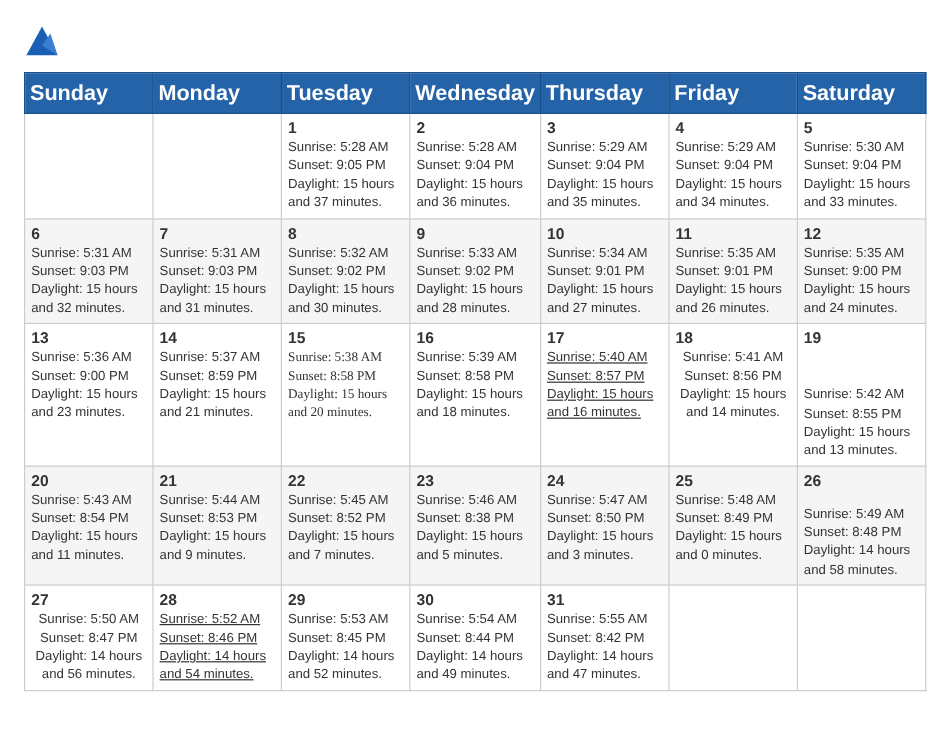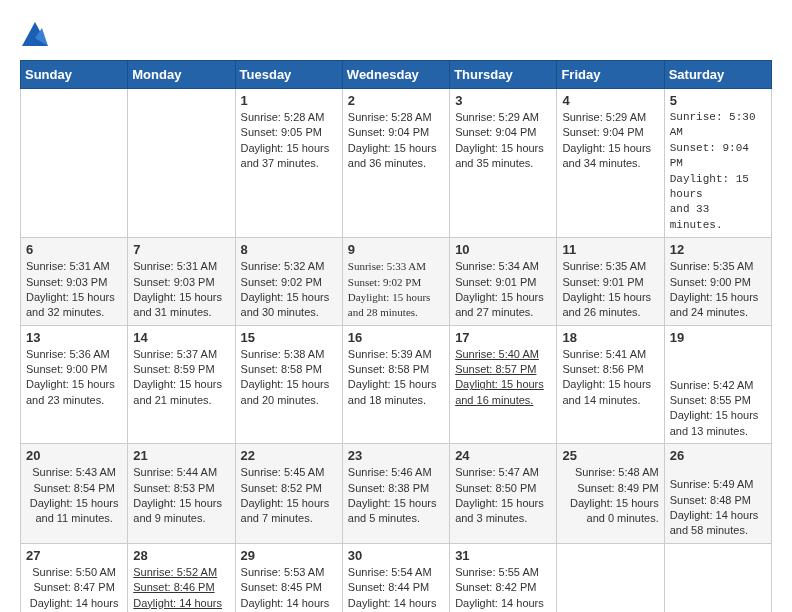--- a/index.html
+++ b/index.html
@@ -53,21 +53,21 @@
       color: #555;
     }
     .calendar-table {
       width: 100%;
       border-collapse: collapse;
       border: 1px solid #ccc;
     }
     .calendar-table th {
       background-color: #2563a8;
       color: #fff;
-      font-size: 13px;
+      font-size: 18px;
       padding: 6px 4px;
       text-align: left;
       border: 1px solid #1a4f8a;
     }
     .calendar-table td {
       vertical-align: top;
       border: 1px solid #ccc;
       padding: 4px 5px;
       width: calc(100% / 7);
       min-height: 90px;
@@ -152,21 +152,21 @@
         </td>
         <td>
           <span class="day-number">4</span>
           <div class="day-info" style="white-space: pre-line;">Sunrise: 5:29 AM
 Sunset: 9:04 PM
 Daylight: 15 hours
 and 34 minutes.</div>
         </td>
         <td>
           <span class="day-number">5</span>
-          <div class="day-info" style="white-space: pre-line; font-family: Liberation Mono, monospace;">Sunrise: 5:30 AM
+          <div class="day-info" style="white-space: pre-line;">Sunrise: 5:30 AM
 Sunset: 9:04 PM
 Daylight: 15 hours
 and 33 minutes.</div>
         </td>
       </tr>
       <tr>
         <td>
           <span class="day-number">6</span>
           <div class="day-info" style="white-space: pre-line;">Sunrise: 5:31 AM
 Sunset: 9:03 PM
@@ -182,21 +182,21 @@
         </td>
         <td>
           <span class="day-number">8</span>
           <div class="day-info" style="white-space: pre-line;">Sunrise: 5:32 AM
 Sunset: 9:02 PM
 Daylight: 15 hours
 and 30 minutes.</div>
         </td>
         <td>
           <span class="day-number">9</span>
-          <div class="day-info" style="white-space: pre-line; font-family: Liberation Serif, serif;">Sunrise: 5:33 AM
+          <div class="day-info" style="white-space: pre-line;">Sunrise: 5:33 AM
 Sunset: 9:02 PM
 Daylight: 15 hours
 and 28 minutes.</div>
         </td>
         <td>
           <span class="day-number">10</span>
           <div class="day-info" style="white-space: pre-line;">Sunrise: 5:34 AM
 Sunset: 9:01 PM
 Daylight: 15 hours
 and 27 minutes.</div>
@@ -226,58 +226,58 @@
         </td>
         <td>
           <span class="day-number">14</span>
           <div class="day-info" style="white-space: pre-line;">Sunrise: 5:37 AM
 Sunset: 8:59 PM
 Daylight: 15 hours
 and 21 minutes.</div>
         </td>
         <td>
           <span class="day-number">15</span>
-          <div class="day-info" style="white-space: pre-line;">Sunrise: 5:38 AM
+          <div class="day-info" style="white-space: pre-line; font-family: Liberation Serif, serif;">Sunrise: 5:38 AM
 Sunset: 8:58 PM
 Daylight: 15 hours
 and 20 minutes.</div>
         </td>
         <td>
           <span class="day-number">16</span>
           <div class="day-info" style="white-space: pre-line;">Sunrise: 5:39 AM
 Sunset: 8:58 PM
 Daylight: 15 hours
 and 18 minutes.</div>
         </td>
         <td>
           <span class="day-number">17</span>
           <div class="day-info" style="white-space: pre-line; text-decoration: underline;">Sunrise: 5:40 AM
 Sunset: 8:57 PM
 Daylight: 15 hours
 and 16 minutes.</div>
         </td>
         <td>
           <span class="day-number">18</span>
-          <div class="day-info" style="white-space: pre-line;">Sunrise: 5:41 AM
+          <div class="day-info" style="white-space: pre-line; text-align: center;">Sunrise: 5:41 AM
 Sunset: 8:56 PM
 Daylight: 15 hours
 and 14 minutes.</div>
         </td>
         <td>
           <span class="day-number">19</span>
           <div class="day-info" style="white-space: pre-line; margin-top: 33px;">Sunrise: 5:42 AM
 Sunset: 8:55 PM
 Daylight: 15 hours
 and 13 minutes.</div>
         </td>
       </tr>
       <tr>
         <td>
           <span class="day-number">20</span>
-          <div class="day-info" style="white-space: pre-line; text-align: center;">Sunrise: 5:43 AM
+          <div class="day-info" style="white-space: pre-line;">Sunrise: 5:43 AM
 Sunset: 8:54 PM
 Daylight: 15 hours
 and 11 minutes.</div>
         </td>
         <td>
           <span class="day-number">21</span>
           <div class="day-info" style="white-space: pre-line;">Sunrise: 5:44 AM
 Sunset: 8:53 PM
 Daylight: 15 hours
 and 9 minutes.</div>
@@ -298,21 +298,21 @@
         </td>
         <td>
           <span class="day-number">24</span>
           <div class="day-info" style="white-space: pre-line;">Sunrise: 5:47 AM
 Sunset: 8:50 PM
 Daylight: 15 hours
 and 3 minutes.</div>
         </td>
         <td>
           <span class="day-number">25</span>
-          <div class="day-info" style="white-space: pre-line; text-align: right;">Sunrise: 5:48 AM
+          <div class="day-info" style="white-space: pre-line;">Sunrise: 5:48 AM
 Sunset: 8:49 PM
 Daylight: 15 hours
 and 0 minutes.</div>
         </td>
         <td>
           <span class="day-number">26</span>
           <div class="day-info" style="white-space: pre-line; margin-top: 14px;">Sunrise: 5:49 AM
 Sunset: 8:48 PM
 Daylight: 14 hours
 and 58 minutes.</div>

